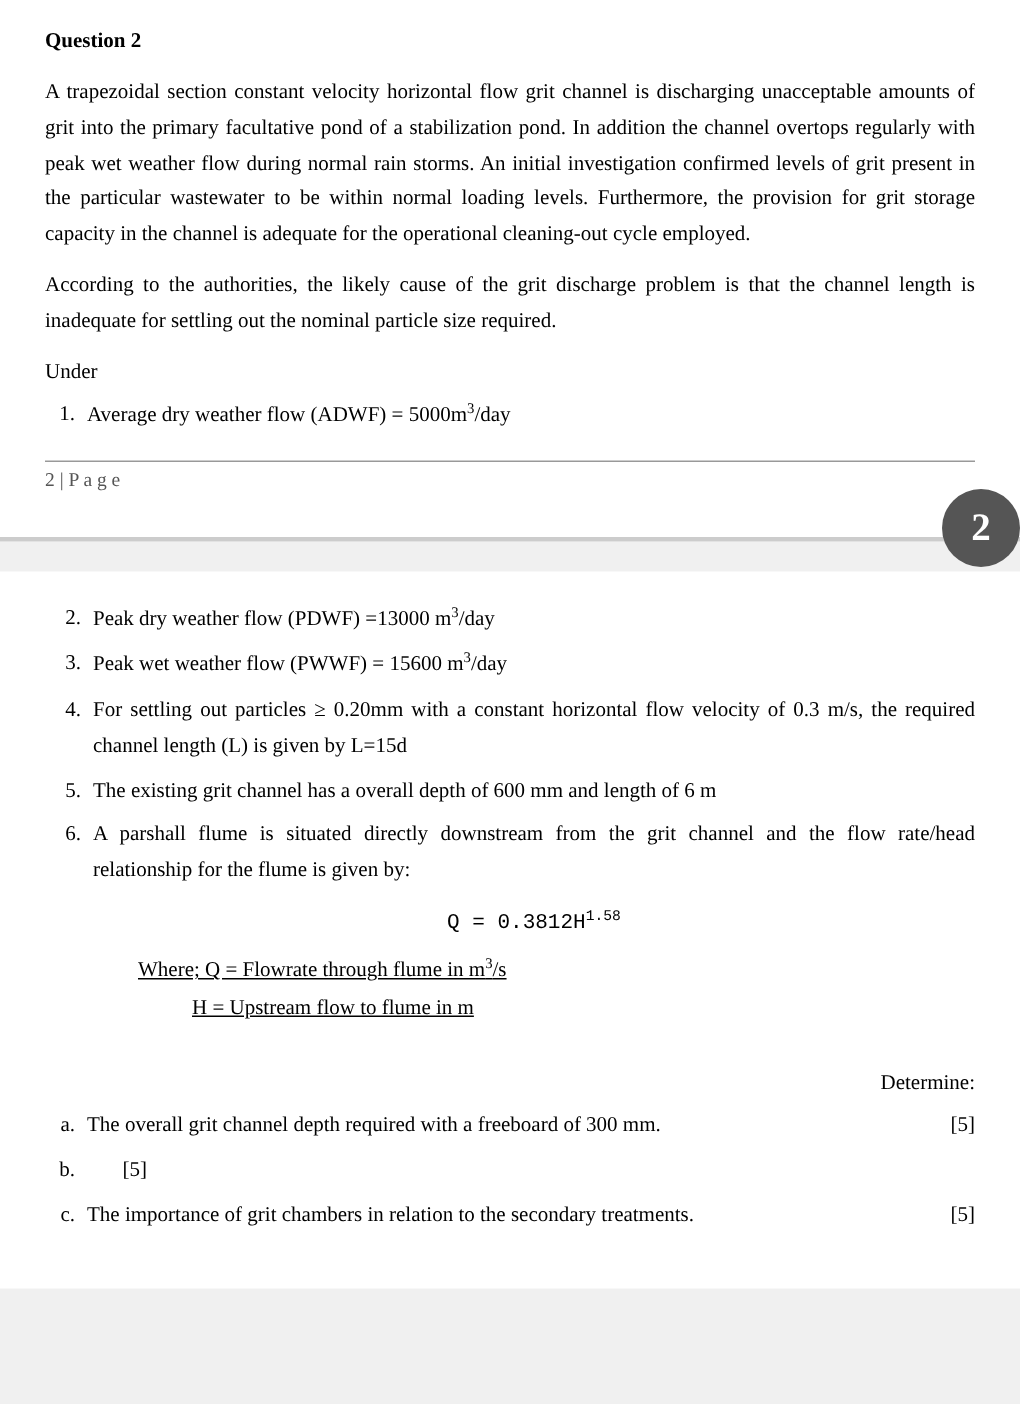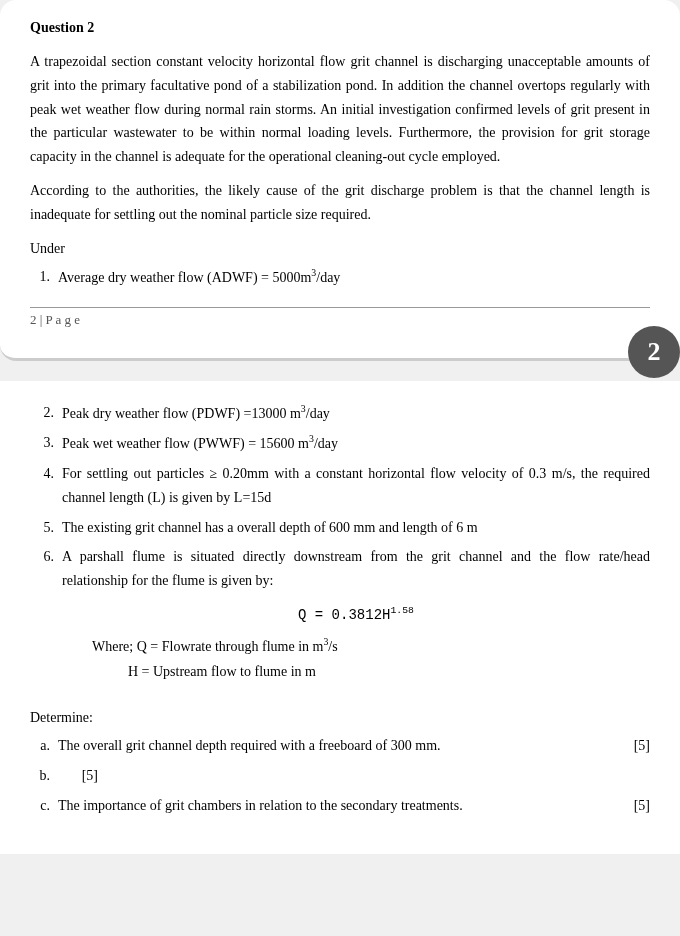--- a/index.html
+++ b/index.html
@@ -13,21 +13,20 @@
       background: #f0f0f0;
       font-family: 'Times New Roman', Times, serif;
       font-size: 14px;
       color: #000;
     }
     .page-top {
       background: #fff;
       padding: 20px 30px 30px 30px;
       position: relative;
       border-bottom: 3px solid #ccc;
-      border-radius: 16px;
     }
     .page-bottom {
       background: #fff;
       margin-top: 20px;
       padding: 20px 30px 30px 30px;
       position: relative;
     }
     .question-title {
       font-weight: bold;
       font-size: 14px;
@@ -108,26 +107,28 @@
       min-width: 40px;
       text-align: right;
     }
     .formula-block {
       text-align: center;
       margin: 10px 0 6px 0;
       font-family: Liberation Mono, monospace;
     }
     .where-block {
       padding-left: 30px;
-      margin-bottom: 16px;
+      margin-bottom: 4px;
       line-height: 1.8;
+      text-decoration: underline;
     }
     .determine-label {
-      margin-top: 10px;
+      margin-top: 26px;
       margin-bottom: 8px;
+      text-align: right;
     }
     .num-list-2 {
       list-style: none;
       padding-left: 0;
     }
     .num-list-2 li {
       display: flex;
       margin-bottom: 6px;
       line-height: 1.7;
       align-items: flex-start;

